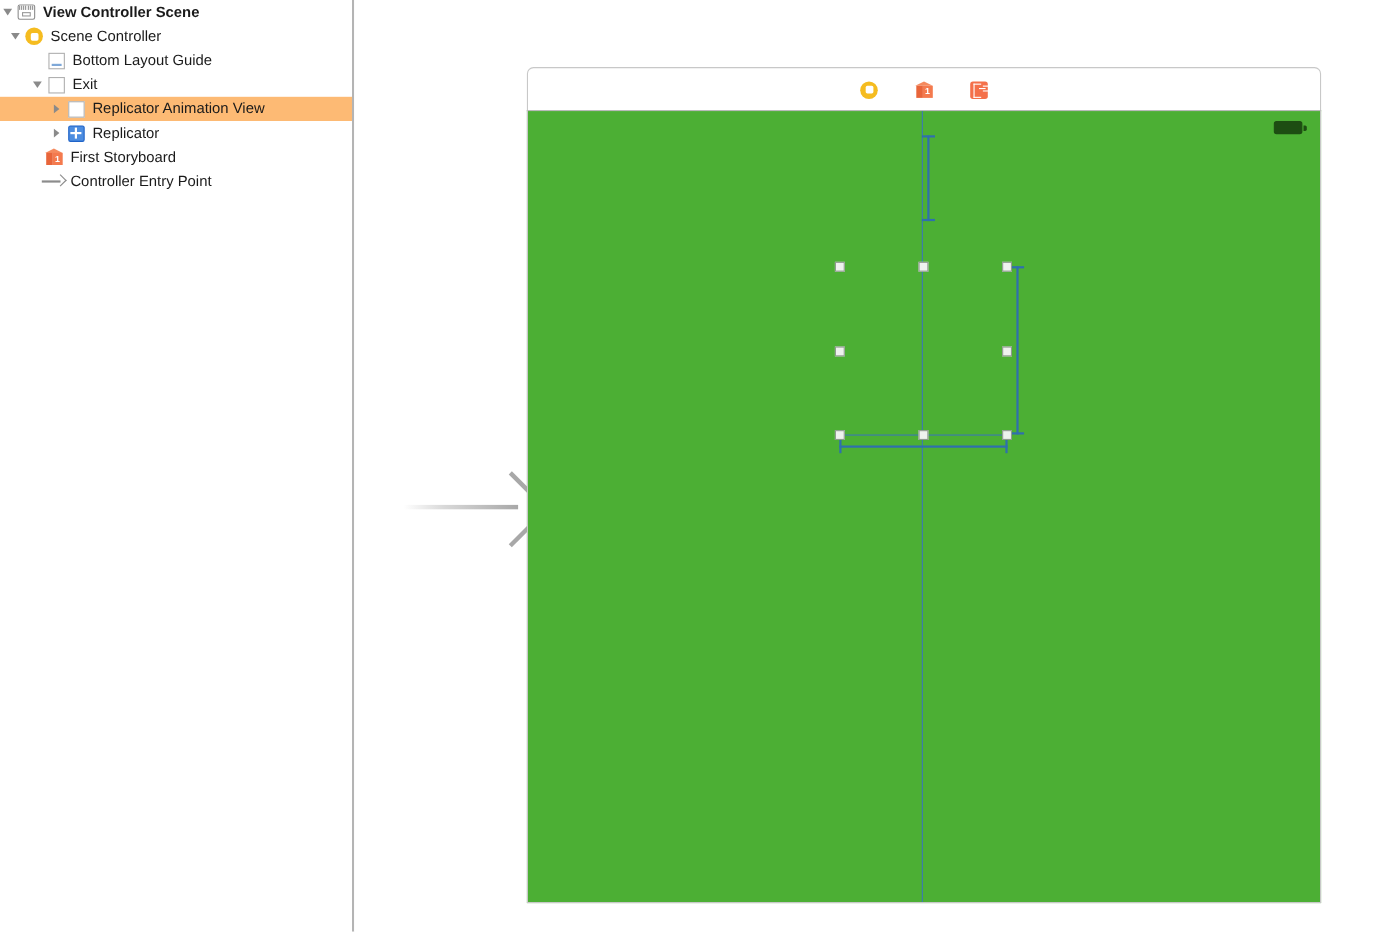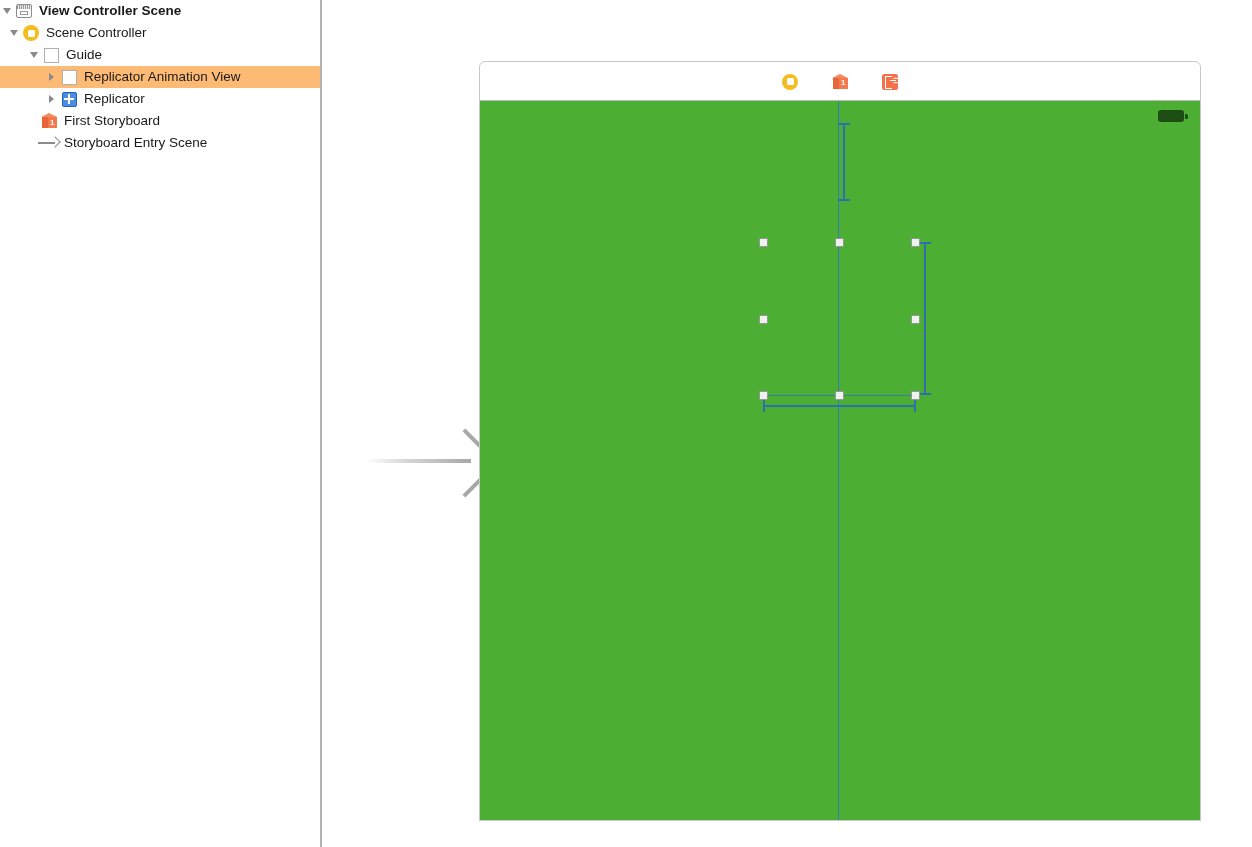--- a/index.html
+++ b/index.html
@@ -410,27 +410,37 @@
           </div>
           <div class="icon-slot">
             <div class="ic-vc">
               <i></i>
             </div>
           </div>
           <span class="row-label">Scene Controller</span>
         </div>
         <div class="outline-row">
           <div style="width: 27px; flex: 0 0 27px;"></div>
+          <div class="twisty none">
+            <i></i>
+          </div>
+          <div class="icon-slot">
+            <div class="ic-botguide"></div>
+          </div>
+          <span class="row-label">Bottom Layout Guide</span>
+        </div>
+        <div class="outline-row">
+          <div style="width: 27px; flex: 0 0 27px;"></div>
           <div class="twisty open">
             <i></i>
           </div>
           <div class="icon-slot">
             <div class="ic-view"></div>
           </div>
-          <span class="row-label">Guide</span>
+          <span class="row-label">Exit</span>
         </div>
         <div class="outline-row selected">
           <div style="width: 45px; flex: 0 0 45px;"></div>
           <div class="twisty ">
             <i></i>
           </div>
           <div class="icon-slot">
             <div class="ic-view"></div>
           </div>
           <span class="row-label">Replicator Animation View</span>
@@ -462,21 +472,21 @@
           <span class="row-label">First Storyboard</span>
         </div>
         <div class="outline-row">
           <div style="width: 25px; flex: 0 0 25px;"></div>
           <div class="twisty none">
             <i></i>
           </div>
           <div class="icon-slot">
             <div class="ic-entry"></div>
           </div>
-          <span class="row-label">Storyboard Entry Scene</span>
+          <span class="row-label">Controller Entry Point</span>
         </div>
       </div>
   </div>
   <div id="sidebar-divider"></div>
 
   <div id="canvas-area">
 
     <div id="entry-arrow">
       <div class="shaft"></div>
       <div class="head-a"></div>

